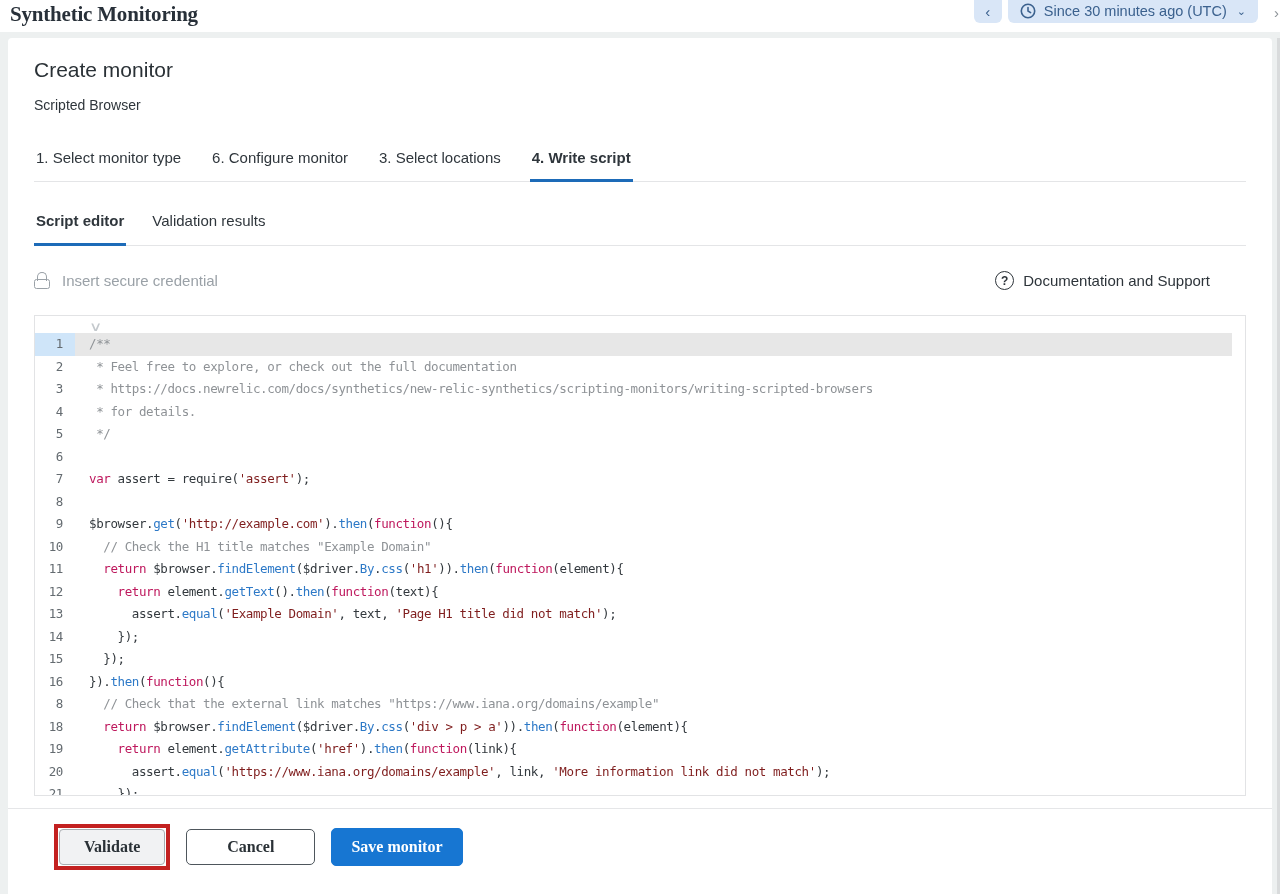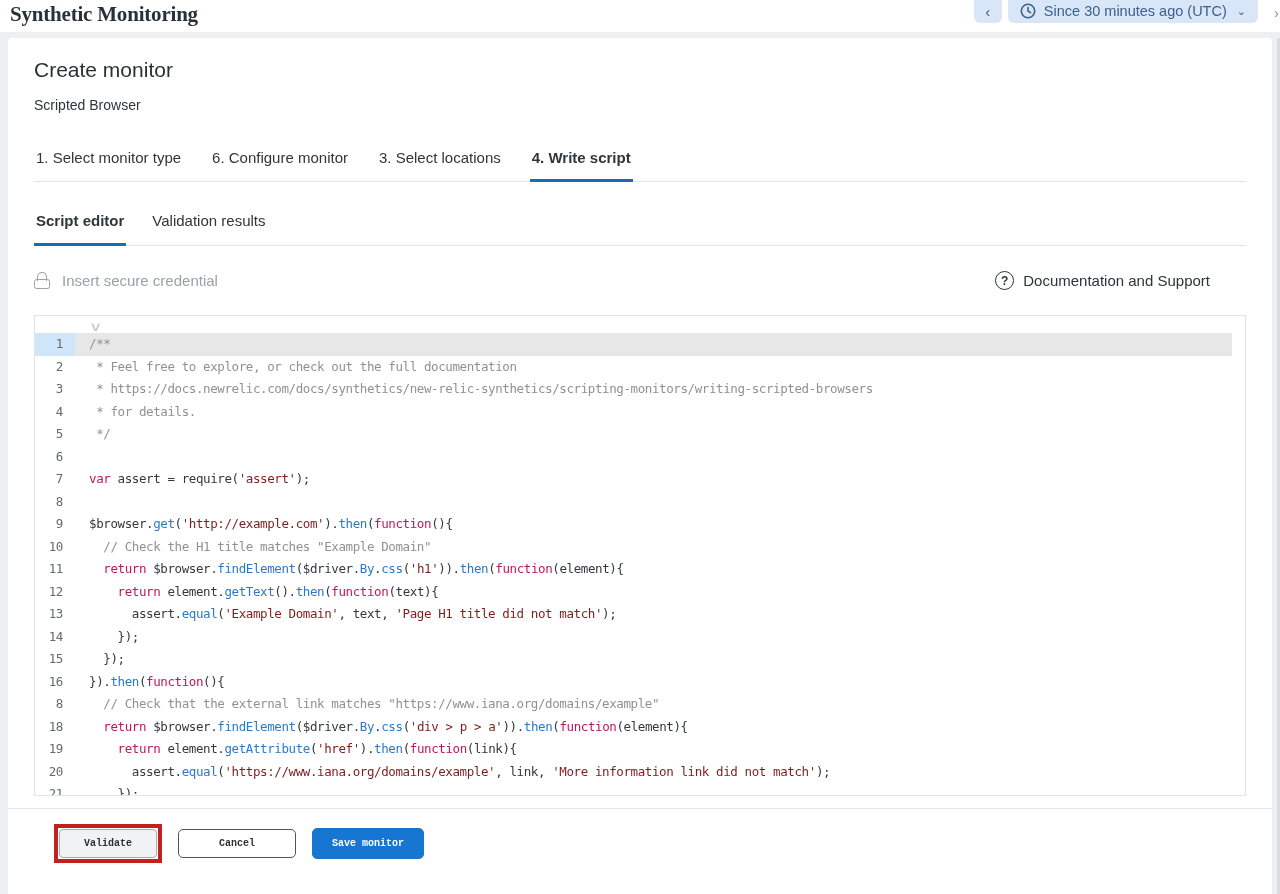--- a/index.html
+++ b/index.html
@@ -55,21 +55,21 @@
   .tk-c { color:#8e9296; }
   .tk-k { color:#be185d; }
   .tk-s { color:#7f1d1d; }
   .tk-m { color:#2d79c7; }
   .tk-p { color:#33393e; }
 
   
   .footer-divider { border-top:1px solid #e5e6e8; margin:12px -26px 0 -26px; }
   .footer { display:flex; align-items:center; gap:16px; padding:15px 0 0 20px; }
   .annotation-box { border:4px solid #c32120; padding:1px; display:inline-block; }
-  .btn { font-family:Liberation Mono, monospace; font-size:10px; cursor:pointer; }
+  .btn { font-family:Liberation Serif, serif; font-size:16px; cursor:pointer; }
   .btn-validate { background:#f1f2f3; border:1px solid #a8adb0; border-radius:4px; padding:8px 24px; font-weight:600; color:#2a3136; }
   .btn-cancel { background:#fff; border:1.5px solid #4e565c; border-radius:5px; padding:8px 40px; font-weight:600; color:#2a3136; }
   .btn-save { background:#1776d2; border:1px solid #1776d2; border-radius:5px; padding:9px 19px; font-weight:700; color:#fff; }
 </style>
 </head>
 <body>
 
 <div class="topbar">
   <div class="app-title">Synthetic Monitoring</div>
 </div>

